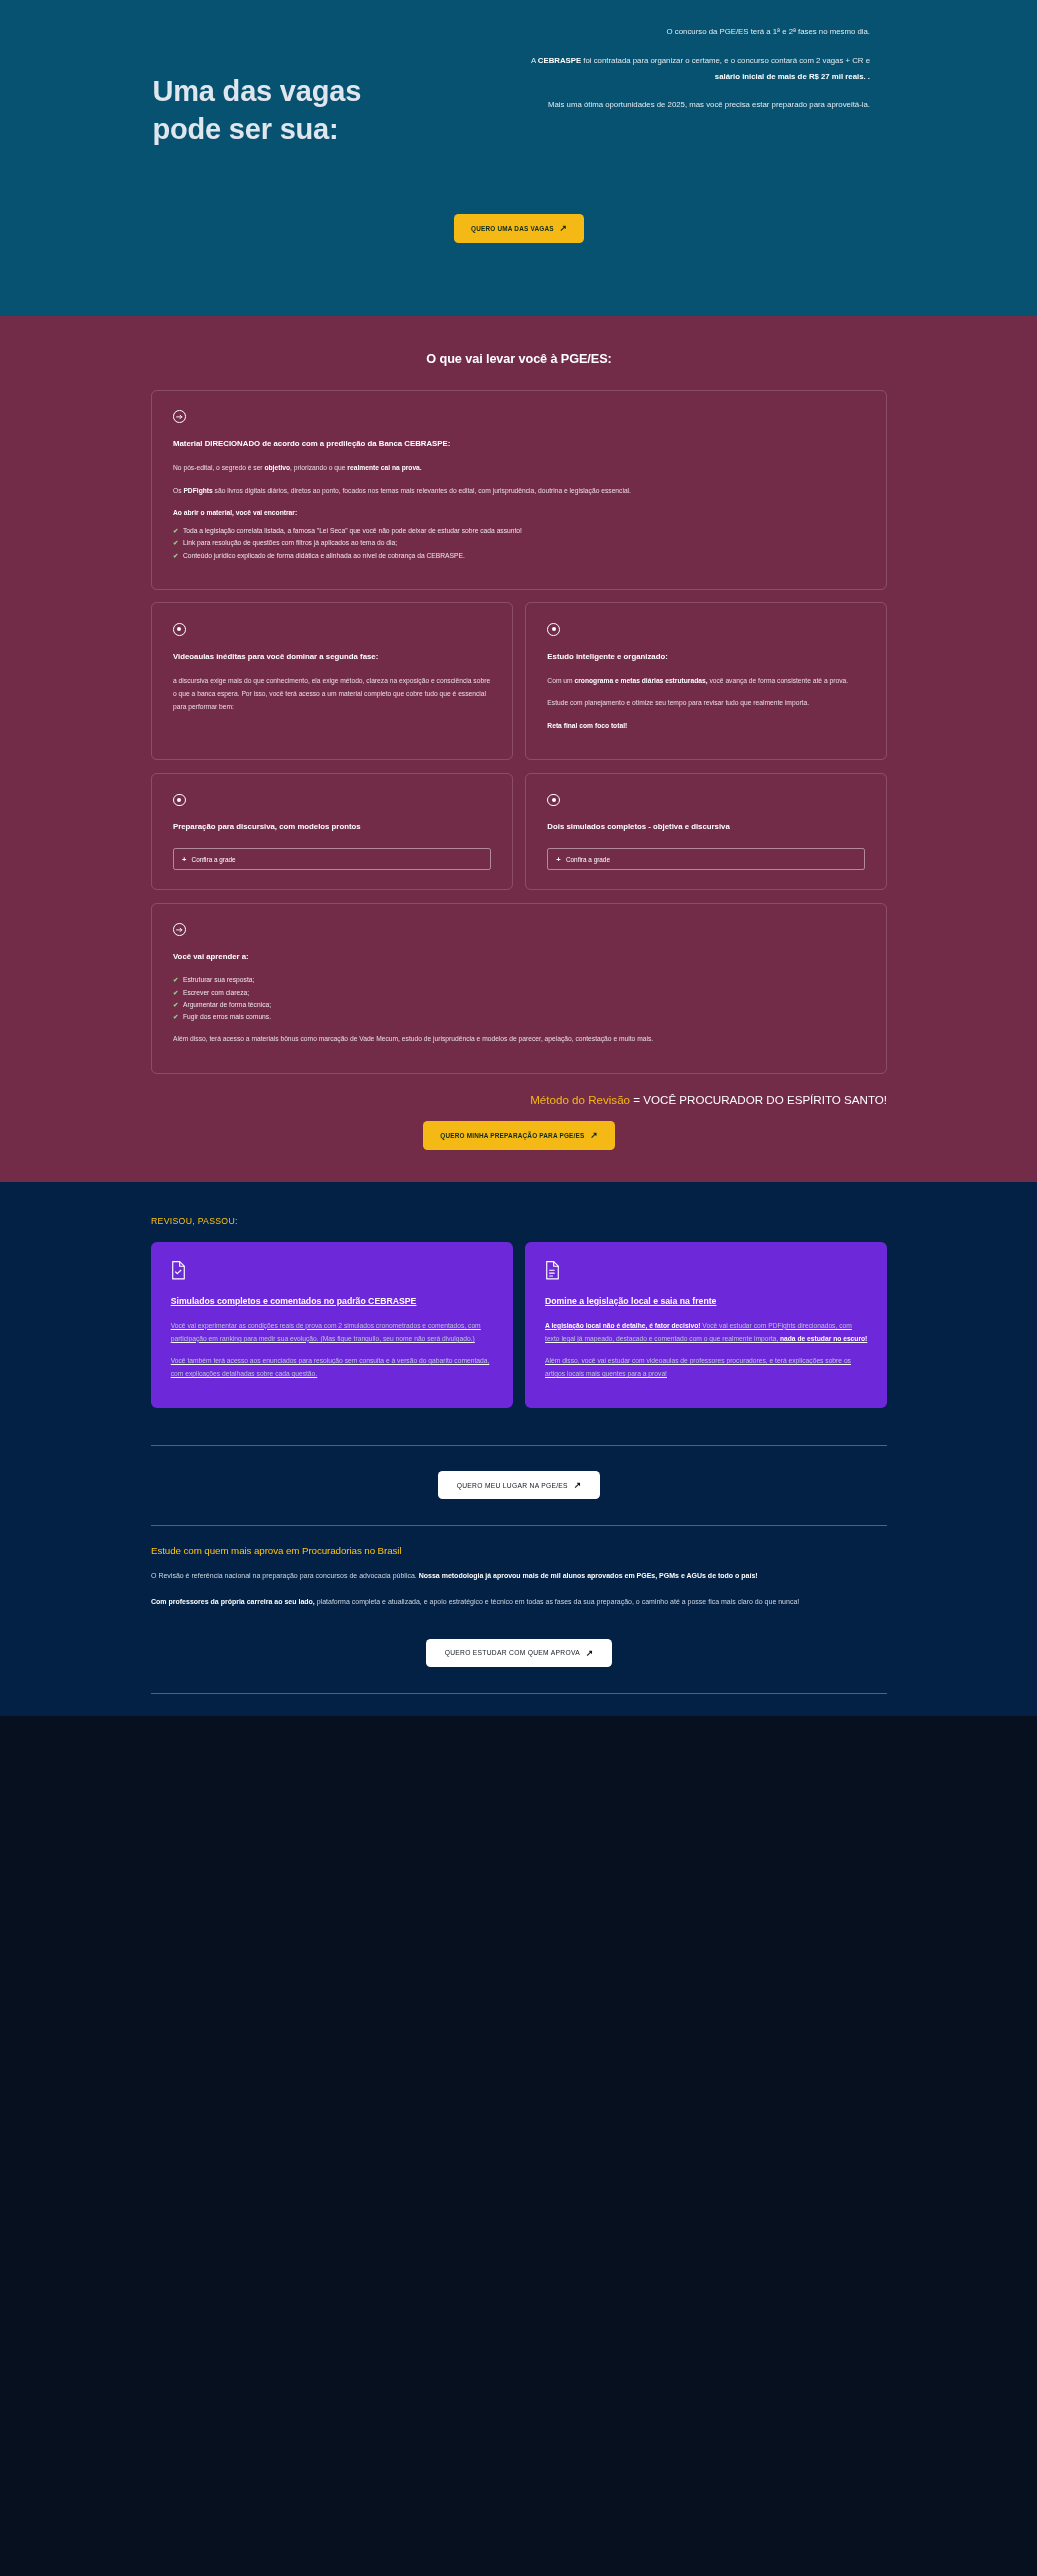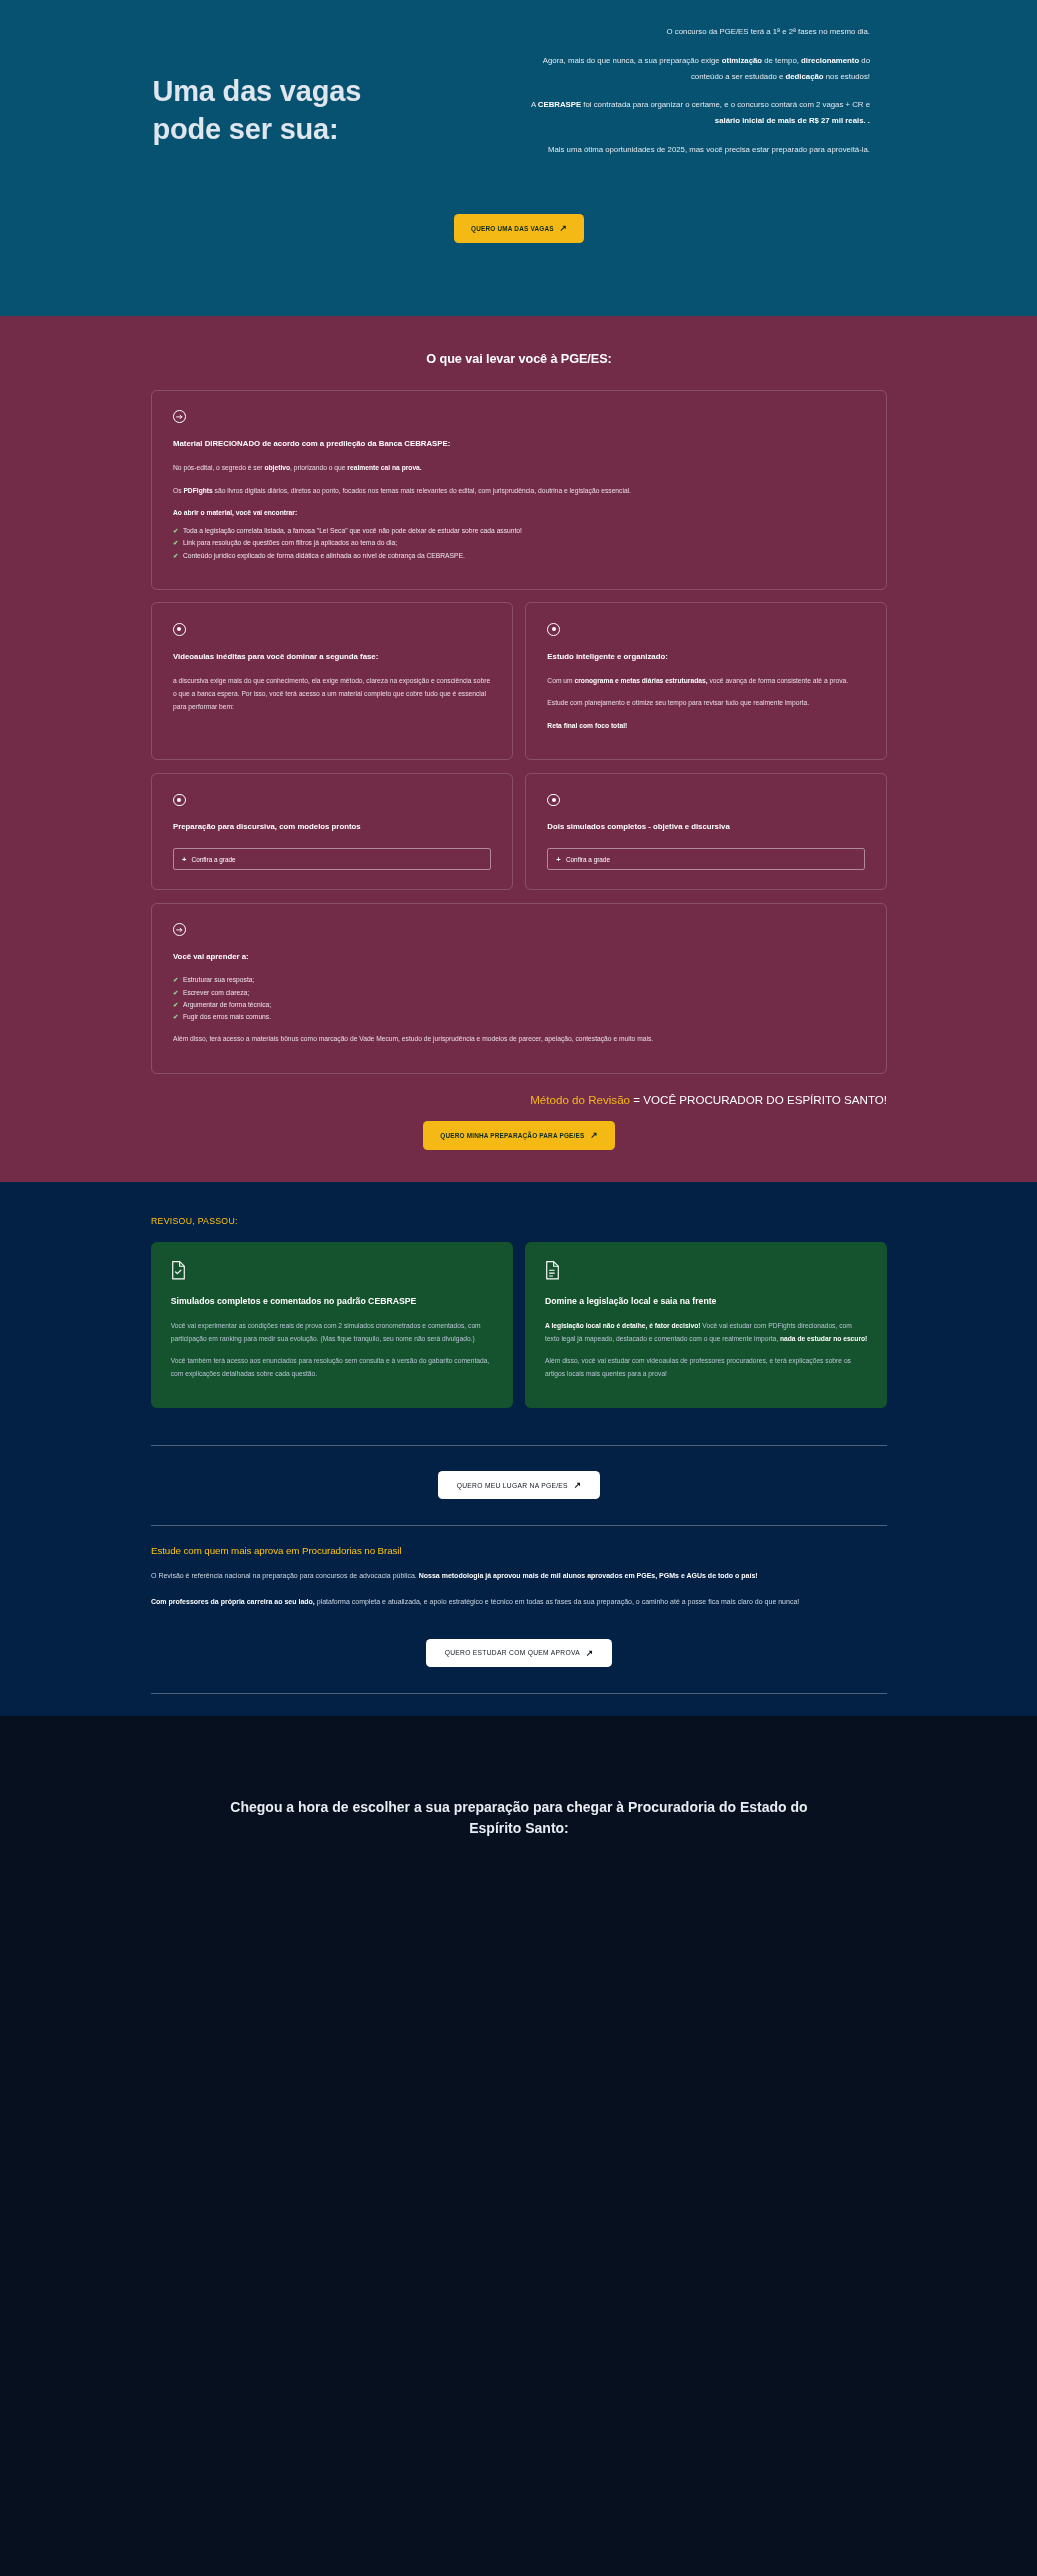--- a/index.html
+++ b/index.html
@@ -83,21 +83,21 @@
   .method-line .hl{color:#f5b916}
   .center{display:flex;justify-content:center}
 
   
   .navy{background:#032144;padding:34px 0 0}
   .navy-title{
     text-align:left;color:#ffc312;font-size:8.7px;font-weight:400;
     letter-spacing:0.3px;margin-bottom:16px;
   }
   .ncard{
-    background:#14532d;border-radius:5.8px;padding:19.7px 19.7px 18.5px;flex:1;
+    background:#6d28d9;border-radius:5.8px;padding:19.7px 19.7px 18.5px;flex:1;text-decoration:underline;
   }
   .ncard-icon{width:15px;height:18.5px;margin-bottom:15px}
   .ncard-h{font-size:8.7px;font-weight:700;color:#ffffff;line-height:1.42;margin-bottom:11.6px}
   .ncard-p{font-size:6.7px;line-height:1.95;color:#b9c6d6;margin-bottom:9.3px}
   .ncard-p b{color:#ffffff;font-weight:700}
   .hr{height:0.6px;background:rgba(255,255,255,.3);margin:0}
   .band{padding:25.5px 0;display:flex;justify-content:center}
   .approve-h{
     color:#ffc312;font-size:9.8px;font-weight:400;margin:0 0 12.7px;letter-spacing:-0.1px;
   }
@@ -118,23 +118,20 @@
 <div class="page">
 
   <section class="hero">
     <div class="hero-inner">
       <div class="hero-cols">
         <div class="hero-left">
           <h1 class="hero-title">Uma das vagas pode ser sua:</h1>
         </div>
         <div class="hero-right">
           <p class="hero-p">O concurso da PGE/ES terá a 1ª e 2ª fases no mesmo dia.</p>
-          <p class="hero-p">
-            Agora, mais do que nunca, a sua preparação exige <b>otimização</b> de tempo, <b>direcionamento</b> do conteúdo a ser estudado e <b>dedicação</b> nos estudos!
-          </p>
           <p class="hero-p">
             A <b>CEBRASPE</b> foi contratada para organizar o certame, e o concurso contará com 2 vagas + CR e <b>salário inicial de mais de R$ 27 mil reais. .</b>
           </p>
           <p class="hero-p">Mais uma ótima oportunidades de 2025, mas você precisa estar preparado para aproveitá-la.</p>
         </div>
       </div>
       <div class="hero-cta-wrap">
         <button class="btn btn-yellow">
           <span>QUERO UMA DAS VAGAS</span>
           <span class="arr">↗</span>
@@ -319,18 +316,15 @@
         <button class="btn btn-white">
           <span>QUERO ESTUDAR COM QUEM APROVA</span>
           <span class="arr">↗</span>
         </button>
       </div>
       <div class="hr"></div>
       <div class="navy-pad"></div>
     </div>
   </section>
 
-  <section class="darknavy">
-    <h2 class="final-title">Chegou a hora de escolher a sua preparação para chegar à Procuradoria do Estado do Espírito Santo:</h2>
-  </section>
 
 </div>
 
 
 </body></html>

